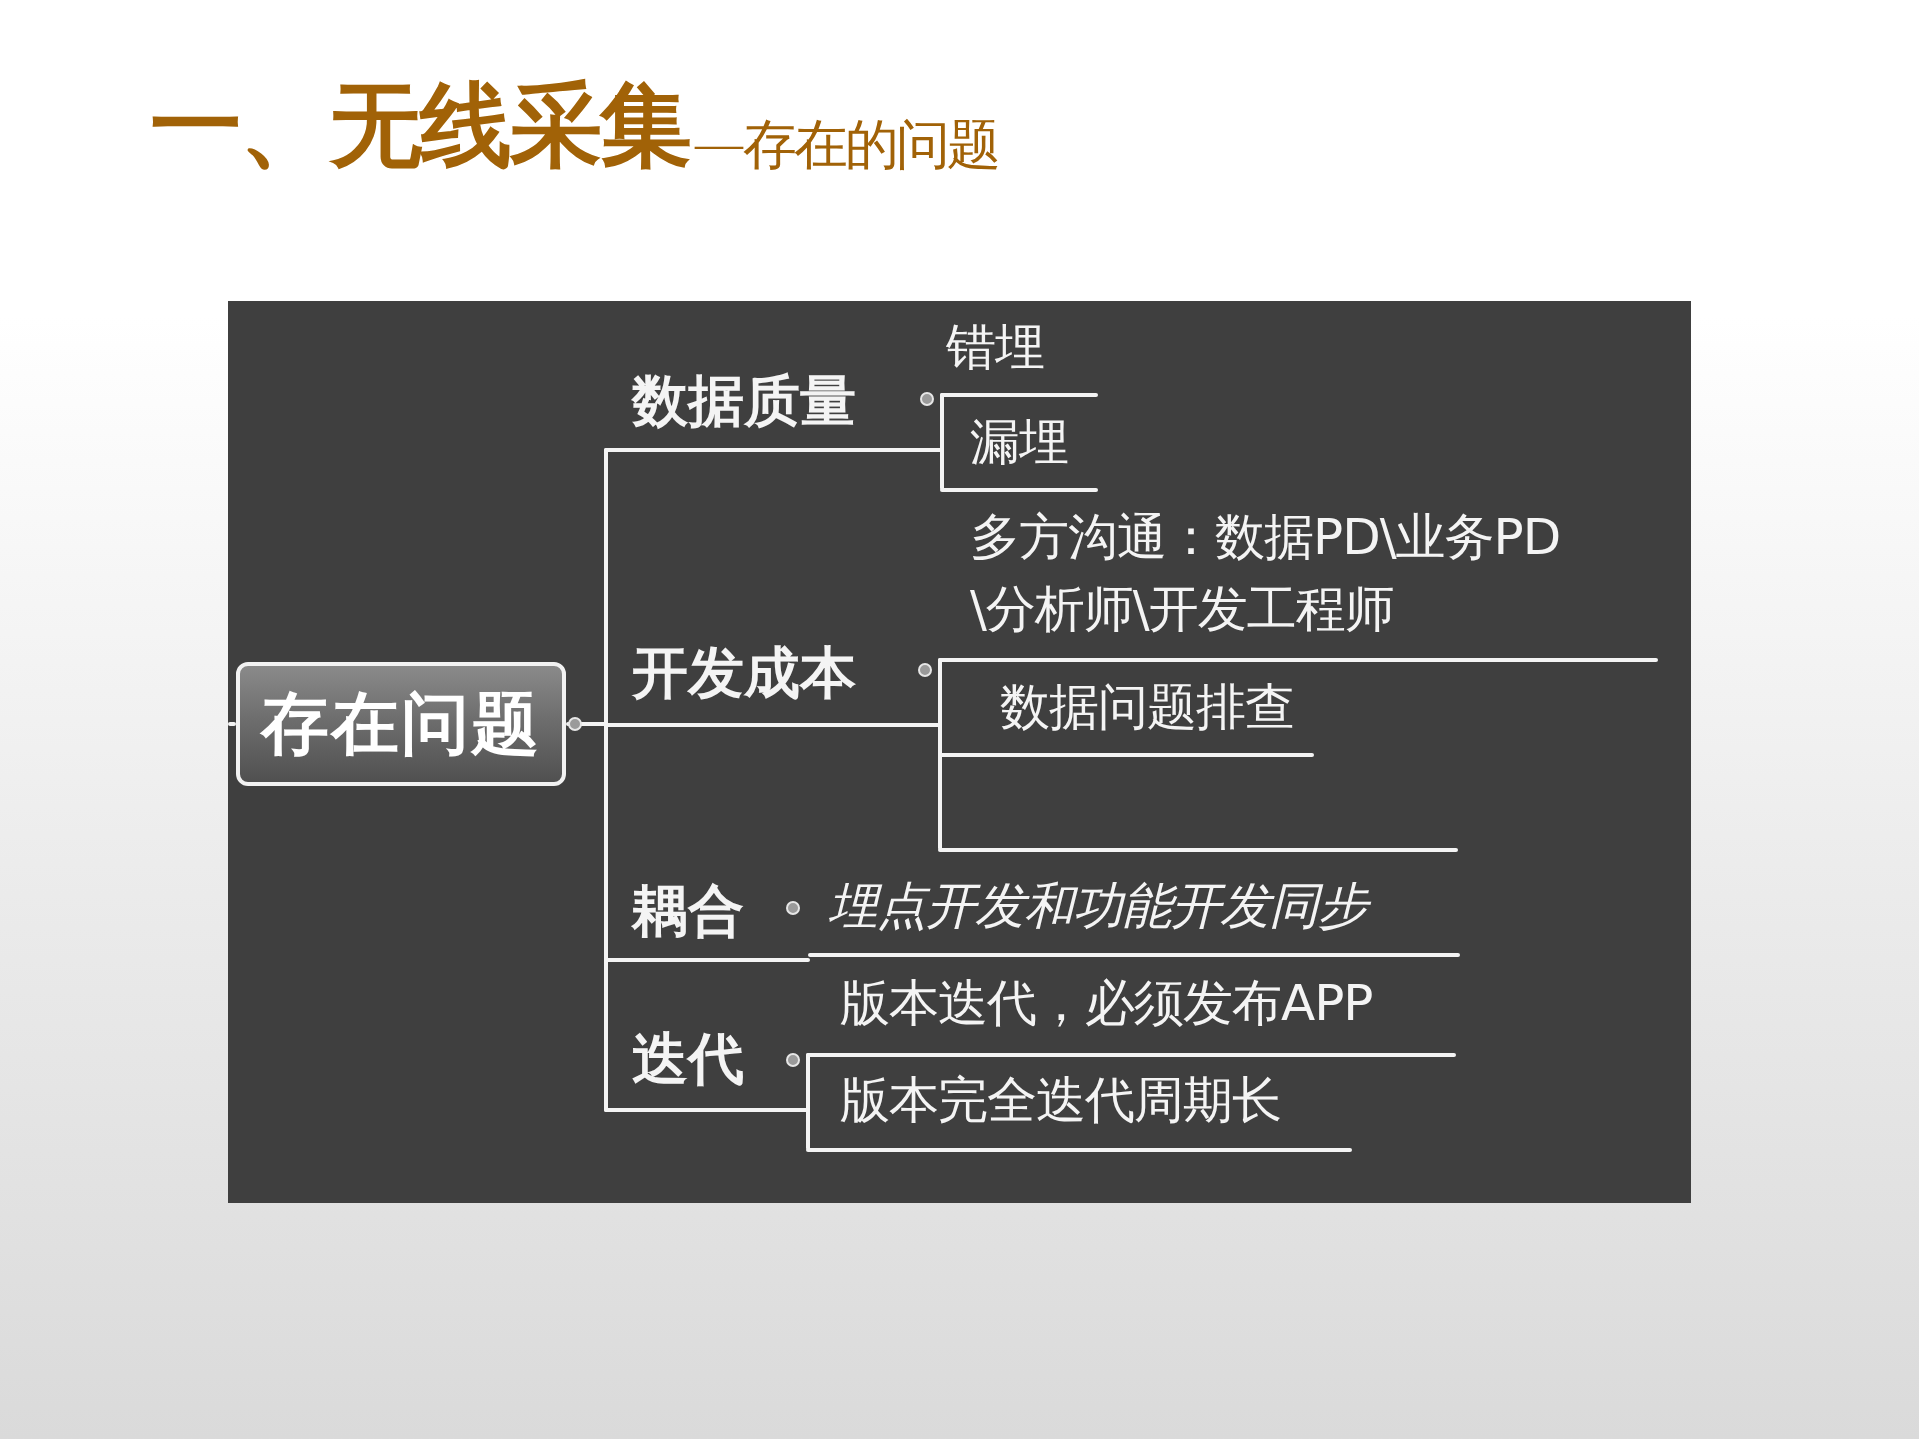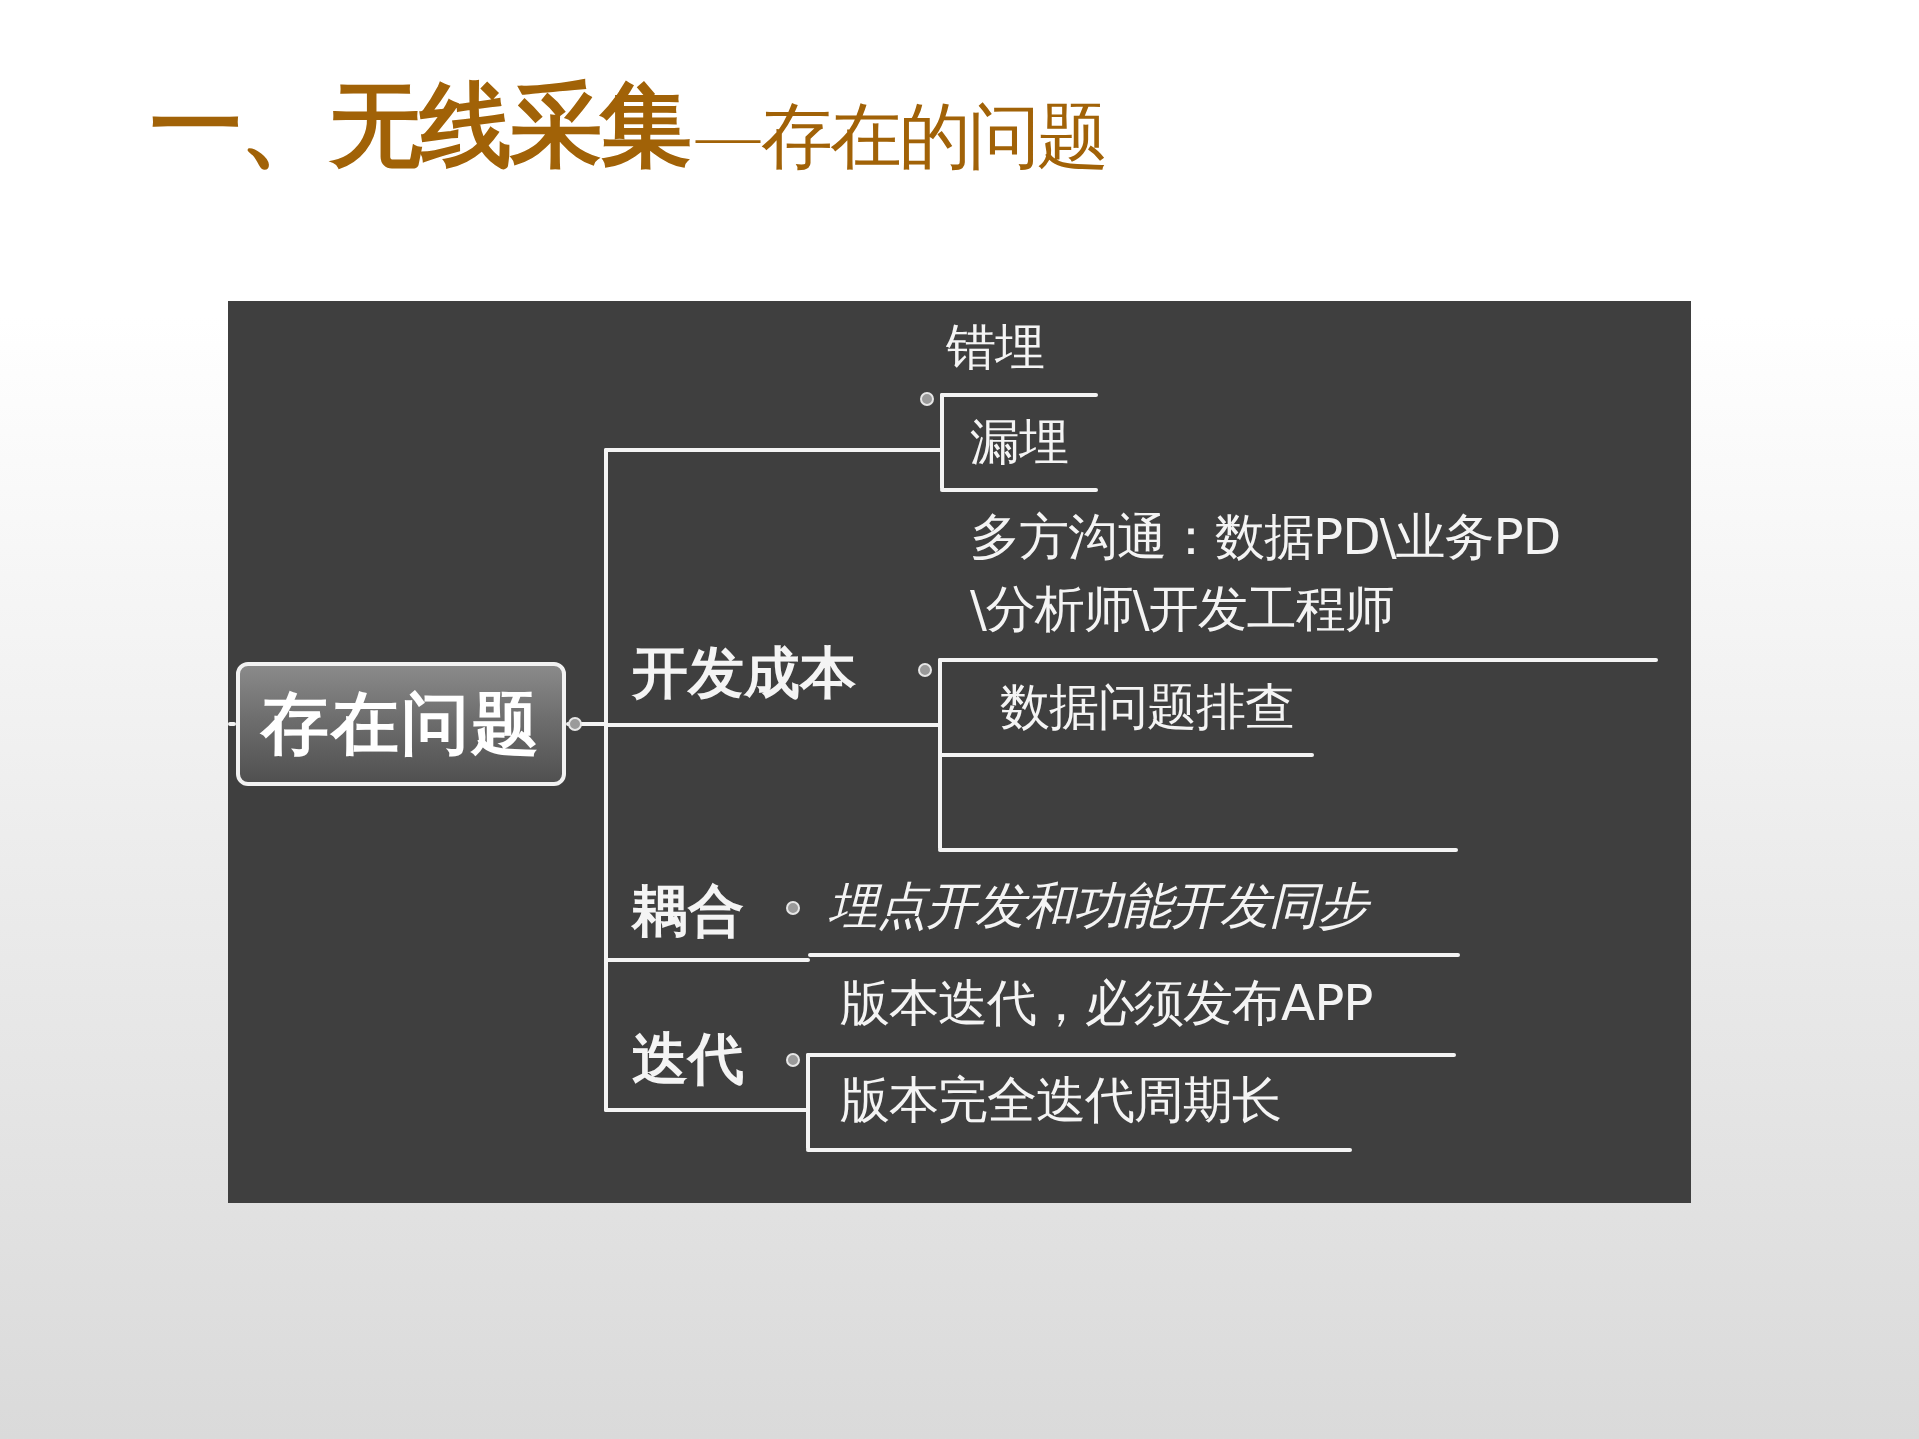--- a/index.html
+++ b/index.html
@@ -6,21 +6,21 @@
   body {
     width: 1919px; height: 1439px; position: relative; overflow: hidden;
     background: linear-gradient(to bottom, #ffffff 0%, #ffffff 22%, #ececec 60%, #dadada 100%);
     font-family: "DejaVu Sans", "Liberation Sans", sans-serif;
   }
   .title {
     position: absolute; left: 150px; top: 62px; height: 110px;
     display: flex; align-items: flex-end; white-space: nowrap; color: #a16207;
   }
   .title .bold { font-size: 92px; font-weight: 900; letter-spacing: -2px; line-height: 1; }
-  .title .thin { font-size: 72px; font-weight: 300; letter-spacing: -3px; line-height: 1; margin-left: 2px; text-align: center; }
+  .title .thin { font-size: 54px; font-weight: 300; letter-spacing: -3px; line-height: 1; margin-left: 2px; text-align: center; }
 
   .map {
     position: absolute; left: 228px; top: 301px; width: 1463px; height: 902px;
     background: #3f3f3f; overflow: hidden;
   }
   .line { position: absolute; background: #f4f4f4; border-radius: 3px; }
   .h { height: 4px; }
   .v { width: 4px; }
   .txt { position: absolute; color: #f4f4f4; white-space: nowrap; line-height: 1.15; }
   .lvl1 { font-size: 56px; font-weight: bold; }
@@ -50,20 +50,21 @@
   <div class="root">
     <span>存在问题</span>
   </div>
   <div class="line h" style="left:0px; top:421px; width:8px;"></div>
   <div class="line h" style="left:338px; top:421px; width:40px;"></div>
   <div class="dot" style="left:340px; top:416px;"></div>
 
   <div class="line v" style="left:376px; top:147px; height:664px;"></div>
 
   <div class="line h" style="left:376px; top:147px; width:338px;"></div>
+  <div class="txt lvl1" style="left:404px; top:68px;">数据质量</div>
   <div class="dot" style="left:692px; top:91px;"></div>
   <div class="line v" style="left:712px; top:92px; height:97px;"></div>
   <div class="txt lvl2" style="left:718px; top:18px;">错埋</div>
   <div class="line h" style="left:712px; top:92px; width:158px;"></div>
   <div class="txt lvl2" style="left:742px; top:113px;">漏埋</div>
   <div class="line h" style="left:712px; top:187px; width:158px;"></div>
 
   <div class="line h" style="left:376px; top:422px; width:336px;"></div>
   <div class="txt lvl1" style="left:404px; top:340px;">开发成本</div>
   <div class="dot" style="left:690px; top:362px;"></div>

